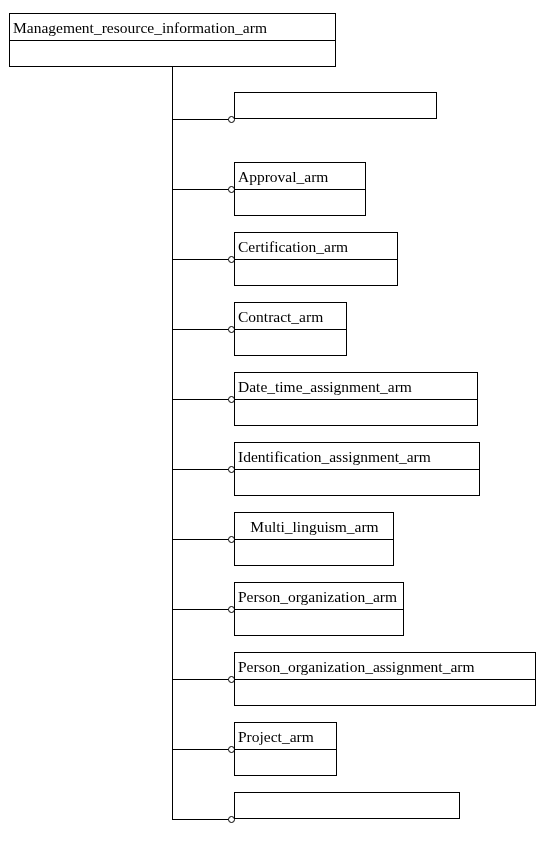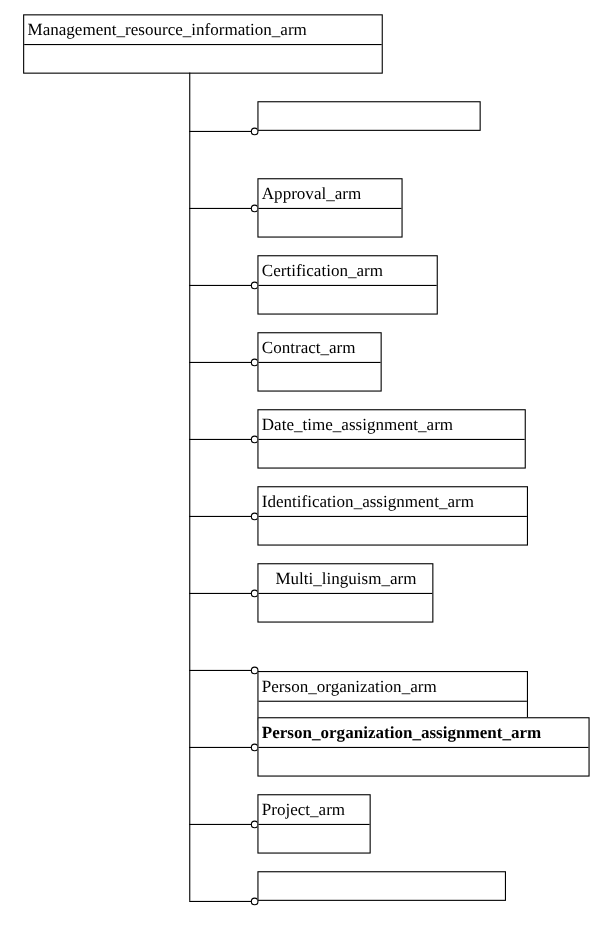--- a/index.html
+++ b/index.html
@@ -63,21 +63,21 @@
     border: 1px solid #000000;
     border-radius: 50%;
     background: #ffffff;
   }
 </style>
 </head>
 <body>
 
 <div id="diagram" style="width: 546px; height: 854px; background: rgb(255, 255, 255);">
 
-  <div class="uml-box" id="root-box" style="left: 9px; top: 13px; width: 327px; margin-left: 12px;">
+  <div class="uml-box" id="root-box" style="left: 9px; top: 13px; width: 327px;">
     <div class="uml-title">Management_resource_information_arm</div>
     <div class="uml-body"></div>
   </div>
 
   <div id="trunk" class="line-v" style="left: 172px; top: 66px; height: 753px;"></div>
   <div id="connectors">
       <div class="line-h" style="left: 172px; top: 119px; width: 62px;"></div>
       <div class="conn-circle" style="left: 228px; top: 116px;"></div>
       <div class="line-h" style="left: 172px; top: 189px; width: 62px;"></div>
       <div class="conn-circle" style="left: 228px; top: 186px;"></div>
@@ -122,25 +122,25 @@
         <div class="uml-body"></div>
       </div>
       <div class="uml-box" style="left: 234px; top: 442px; width: 246px;">
         <div class="uml-title">Identification_assignment_arm</div>
         <div class="uml-body"></div>
       </div>
       <div class="uml-box" style="left: 234px; top: 512px; width: 160px; text-align: center;">
         <div class="uml-title">Multi_linguism_arm</div>
         <div class="uml-body"></div>
       </div>
-      <div class="uml-box" style="left: 234px; top: 610px; width: 246px;">
+      <div class="uml-box" style="left: 234px; top: 582px; width: 170px;">
         <div class="uml-title">Person_organization_arm</div>
         <div class="uml-body"></div>
       </div>
-      <div class="uml-box" style="left: 234px; top: 652px; width: 302px; font-weight: bold;">
+      <div class="uml-box" style="left: 234px; top: 652px; width: 302px;">
         <div class="uml-title">Person_organization_assignment_arm</div>
         <div class="uml-body"></div>
       </div>
       <div class="uml-box" style="left: 234px; top: 722px; width: 103px;">
         <div class="uml-title">Project_arm</div>
         <div class="uml-body"></div>
       </div>
       <div class="uml-box" style="left: 234px; top: 792px; width: 226px;">
         <div class="uml-body"></div>
       </div>

